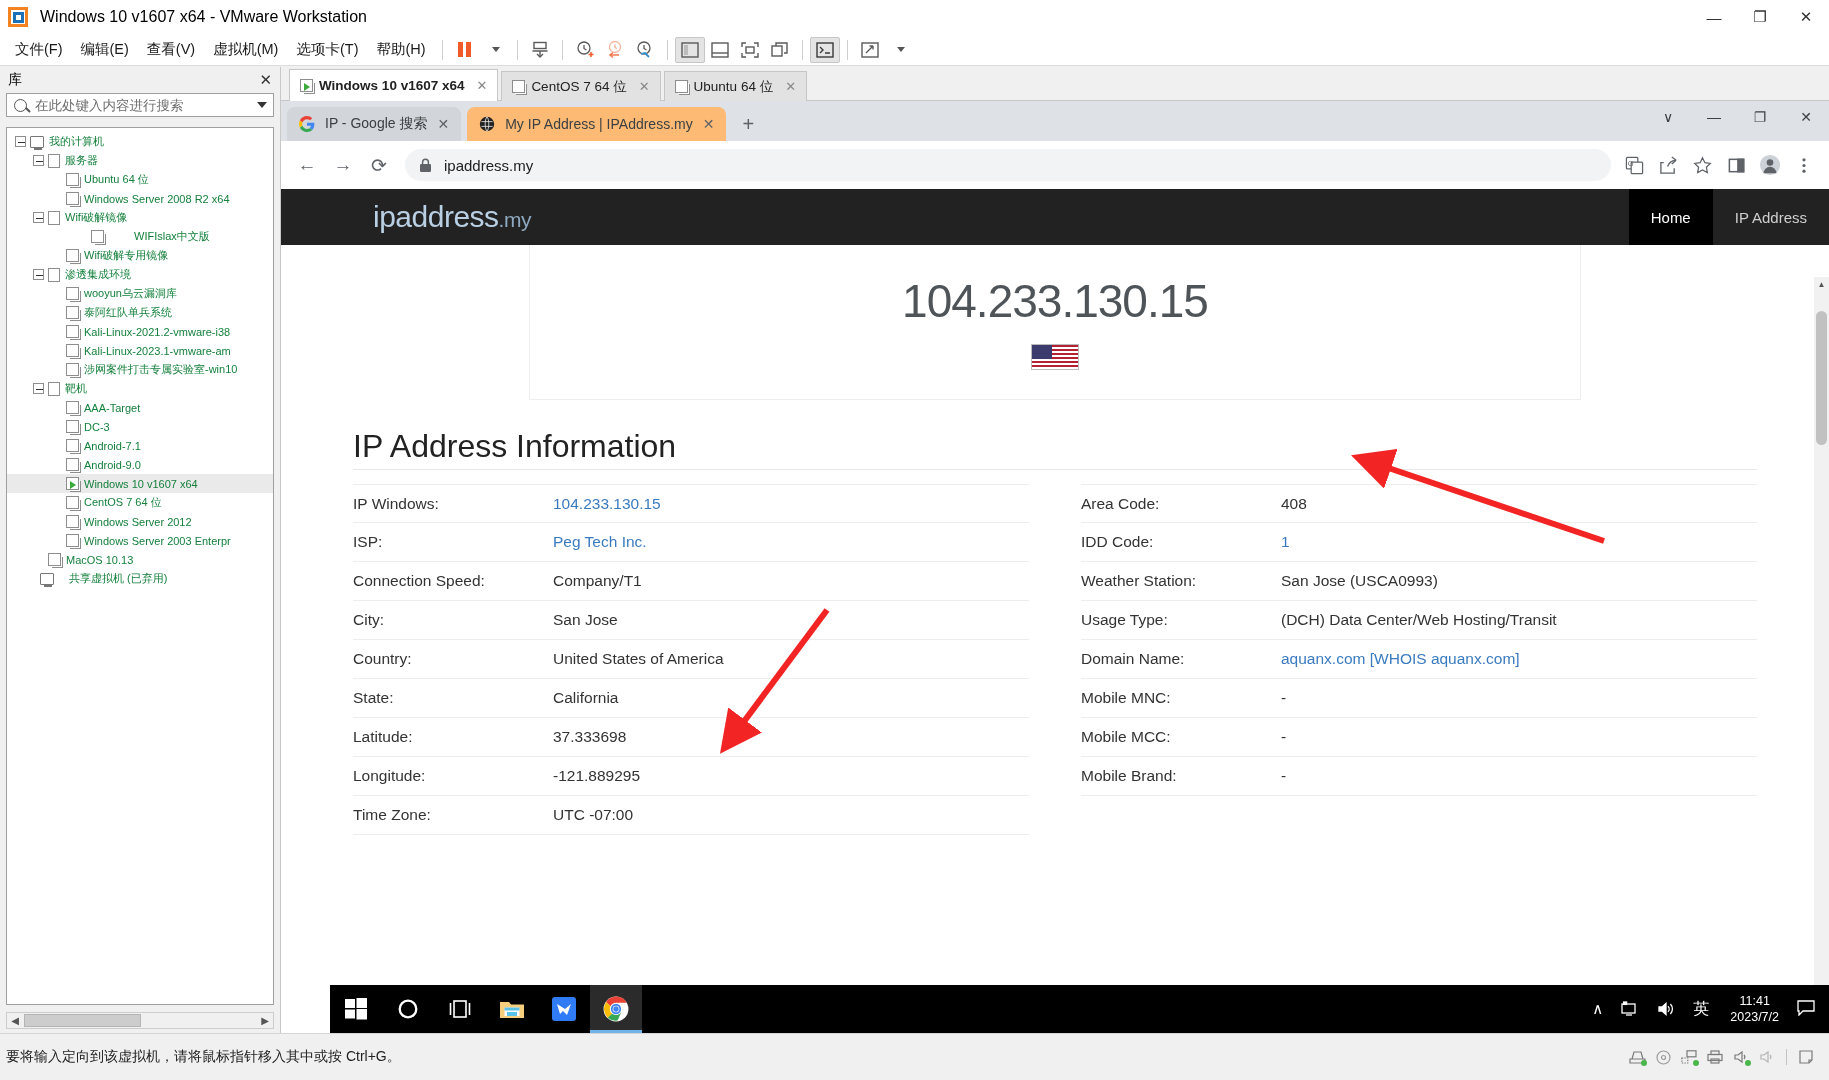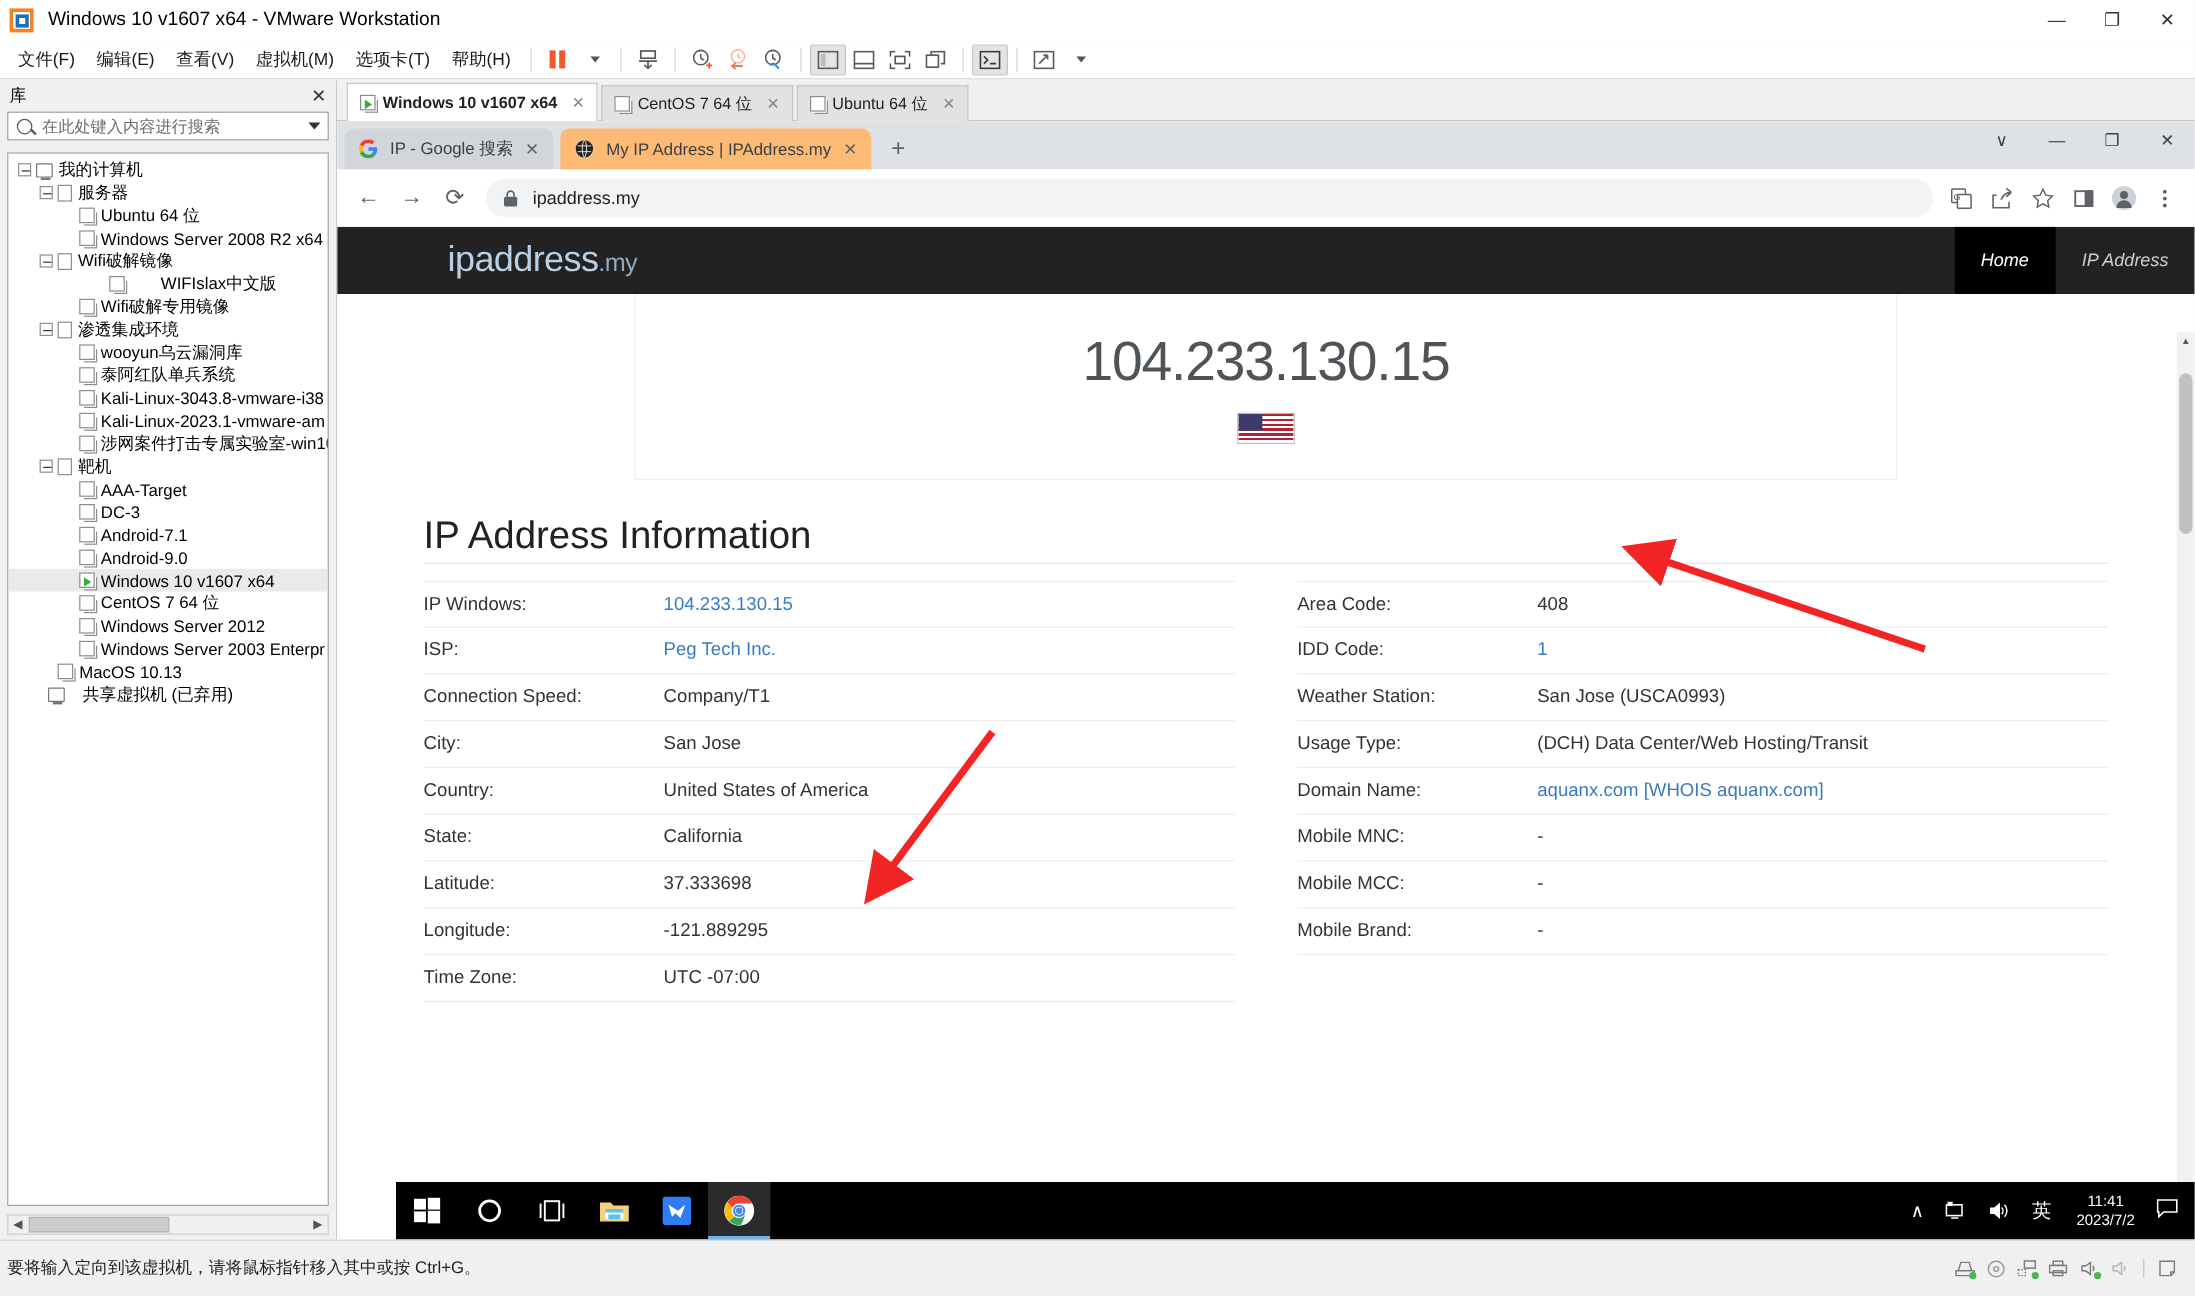--- a/index.html
+++ b/index.html
@@ -52,21 +52,21 @@
   }
   .search-wrap input::placeholder { color:#6d6d6d; }
   .mag { width:13px;height:13px;border:1.6px solid #555;border-radius:50%;position:relative;margin:0 6px 0 3px;flex:none;}
   .mag:after{content:"";position:absolute;width:6px;height:1.6px;background:#555;transform:rotate(45deg);right:-5px;bottom:0px;}
   .dd-caret{width:0;height:0;border-left:5px solid transparent;border-right:5px solid transparent;border-top:6px solid #333;margin-left:4px;margin-right:2px;}
 
   .tree {
     position:absolute; left:6px; right:6px; top:60px; bottom:28px;
     background:#fff; border:1px solid #a0a0a0; overflow:hidden; padding-top:4px;
   }
-  .trow { height:19px; display:flex; align-items:center; font-size:14px; color:#000000; white-space:nowrap; }
+  .trow { height:19px; display:flex; align-items:center; font-size:11px; color:#15803d; white-space:nowrap; }
   .trow.sel { background:#eaeaea; }
   .exp { width:11px;height:11px;border:1px solid #8d8d8d;background:#fff;margin-right:4px;position:relative;flex:none;}
   .exp:before{content:"";position:absolute;left:2px;top:4.5px;width:7px;height:1px;background:#333;}
   .ico-host{width:14px;height:12px;border:1.6px solid #777;margin-right:5px;flex:none;position:relative;border-radius:1px;}
   .ico-host:after{content:"";position:absolute;left:3px;top:11px;width:8px;height:2px;background:#777;}
   .ico-folder{width:12px;height:14px;border:1.5px solid #8d8d8d;margin-right:5px;flex:none;background:#fff;}
   .ico-vm{width:13px;height:13px;border:1.5px solid #8d8d8d;margin-right:5px;flex:none;background:#fff;position:relative;box-shadow:2px 2px 0 -1px #fff, 3px 3px 0 -1px #8d8d8d;}
   .ico-vm.run:before{content:"";position:absolute;left:3px;top:2.5px;width:0;height:0;border-left:6px solid #3aab3a;border-top:4px solid transparent;border-bottom:4px solid transparent;}
   .sb-scroll { position:absolute; left:6px; right:6px; bottom:4px; height:17px; background:#f0f0f0; border:1px solid #cdcdcd; display:flex; align-items:center;}
   .sb-scroll .arr{width:16px;text-align:center;font-size:10px;color:#555;}
@@ -102,21 +102,21 @@
   .omnibox .url { font-size:15px; color:#202124; }
   .tb-icons { display:flex; align-items:center; margin-left:6px; }
   .tb-ico { width:34px;height:34px;display:flex;align-items:center;justify-content:center;color:#5f6368;}
 
   
   .page { position:absolute; left:0; top:88px; right:0; bottom:0; background:#fff; overflow:hidden;}
   .site-header { height:56px; background:#222222; display:flex; align-items:center; }
   .brand { font-size:30px; color:#b9cfe3; margin-left:92px; letter-spacing:-0.5px;}
   .brand .my { font-size:21px; color:#8ea9c0; }
   .site-nav { margin-left:auto; display:flex; height:56px; }
-  .site-nav a { display:flex; align-items:center; padding:0 22px; color:#cfcfcf; font-size:15px; text-decoration:none;font-style:italic;}
+  .site-nav a { display:flex; align-items:center; padding:0 22px; color:#cfcfcf; font-size:15px; text-decoration:none;}
   .site-nav a.active { background:#000; color:#fff; }
   .hero { height:155px; border-bottom:1px solid #eee; display:flex; flex-direction:column; align-items:center; justify-content:center;
           border-left:1px solid #eee; border-right:1px solid #eee; margin:0 248px; }
   .hero .ipnum { font-size:46px; color:#4f5458; font-weight:300; letter-spacing:-1px; }
   .flag { width:48px; height:26px; margin-top:16px; position:relative; overflow:hidden; border:1px solid #bbb;}
   .flag .stripes{position:absolute;inset:0;background:repeating-linear-gradient(to bottom,#b22234 0 2px,#fff 2px 4px);}
   .flag .canton{position:absolute;left:0;top:0;width:20px;height:14px;background:#3c3b6e;}
   .content { padding: 28px 72px 0 72px; }
   .sect-title { font-size:32px; color:#222; font-weight:400; margin:0 0 4px 0; }
   .rule { height:1px; background:#e7e7e7; margin-bottom:0; }
@@ -319,21 +319,21 @@
           <span>wooyun乌云漏洞库</span>
         </div>
         <div class="trow" style="padding-left: 44px;">
           <span style="width: 15px; flex: 0 0 auto;"></span>
           <span class="ico-vm"></span>
           <span>泰阿红队单兵系统</span>
         </div>
         <div class="trow" style="padding-left: 44px;">
           <span style="width: 15px; flex: 0 0 auto;"></span>
           <span class="ico-vm"></span>
-          <span>Kali-Linux-3043.8-vmware-i38</span>
+          <span>Kali-Linux-2021.2-vmware-i38</span>
         </div>
         <div class="trow" style="padding-left: 44px;">
           <span style="width: 15px; flex: 0 0 auto;"></span>
           <span class="ico-vm"></span>
           <span>Kali-Linux-2023.1-vmware-am</span>
         </div>
         <div class="trow" style="padding-left: 44px;">
           <span style="width: 15px; flex: 0 0 auto;"></span>
           <span class="ico-vm"></span>
           <span>涉网案件打击专属实验室-win10</span>

